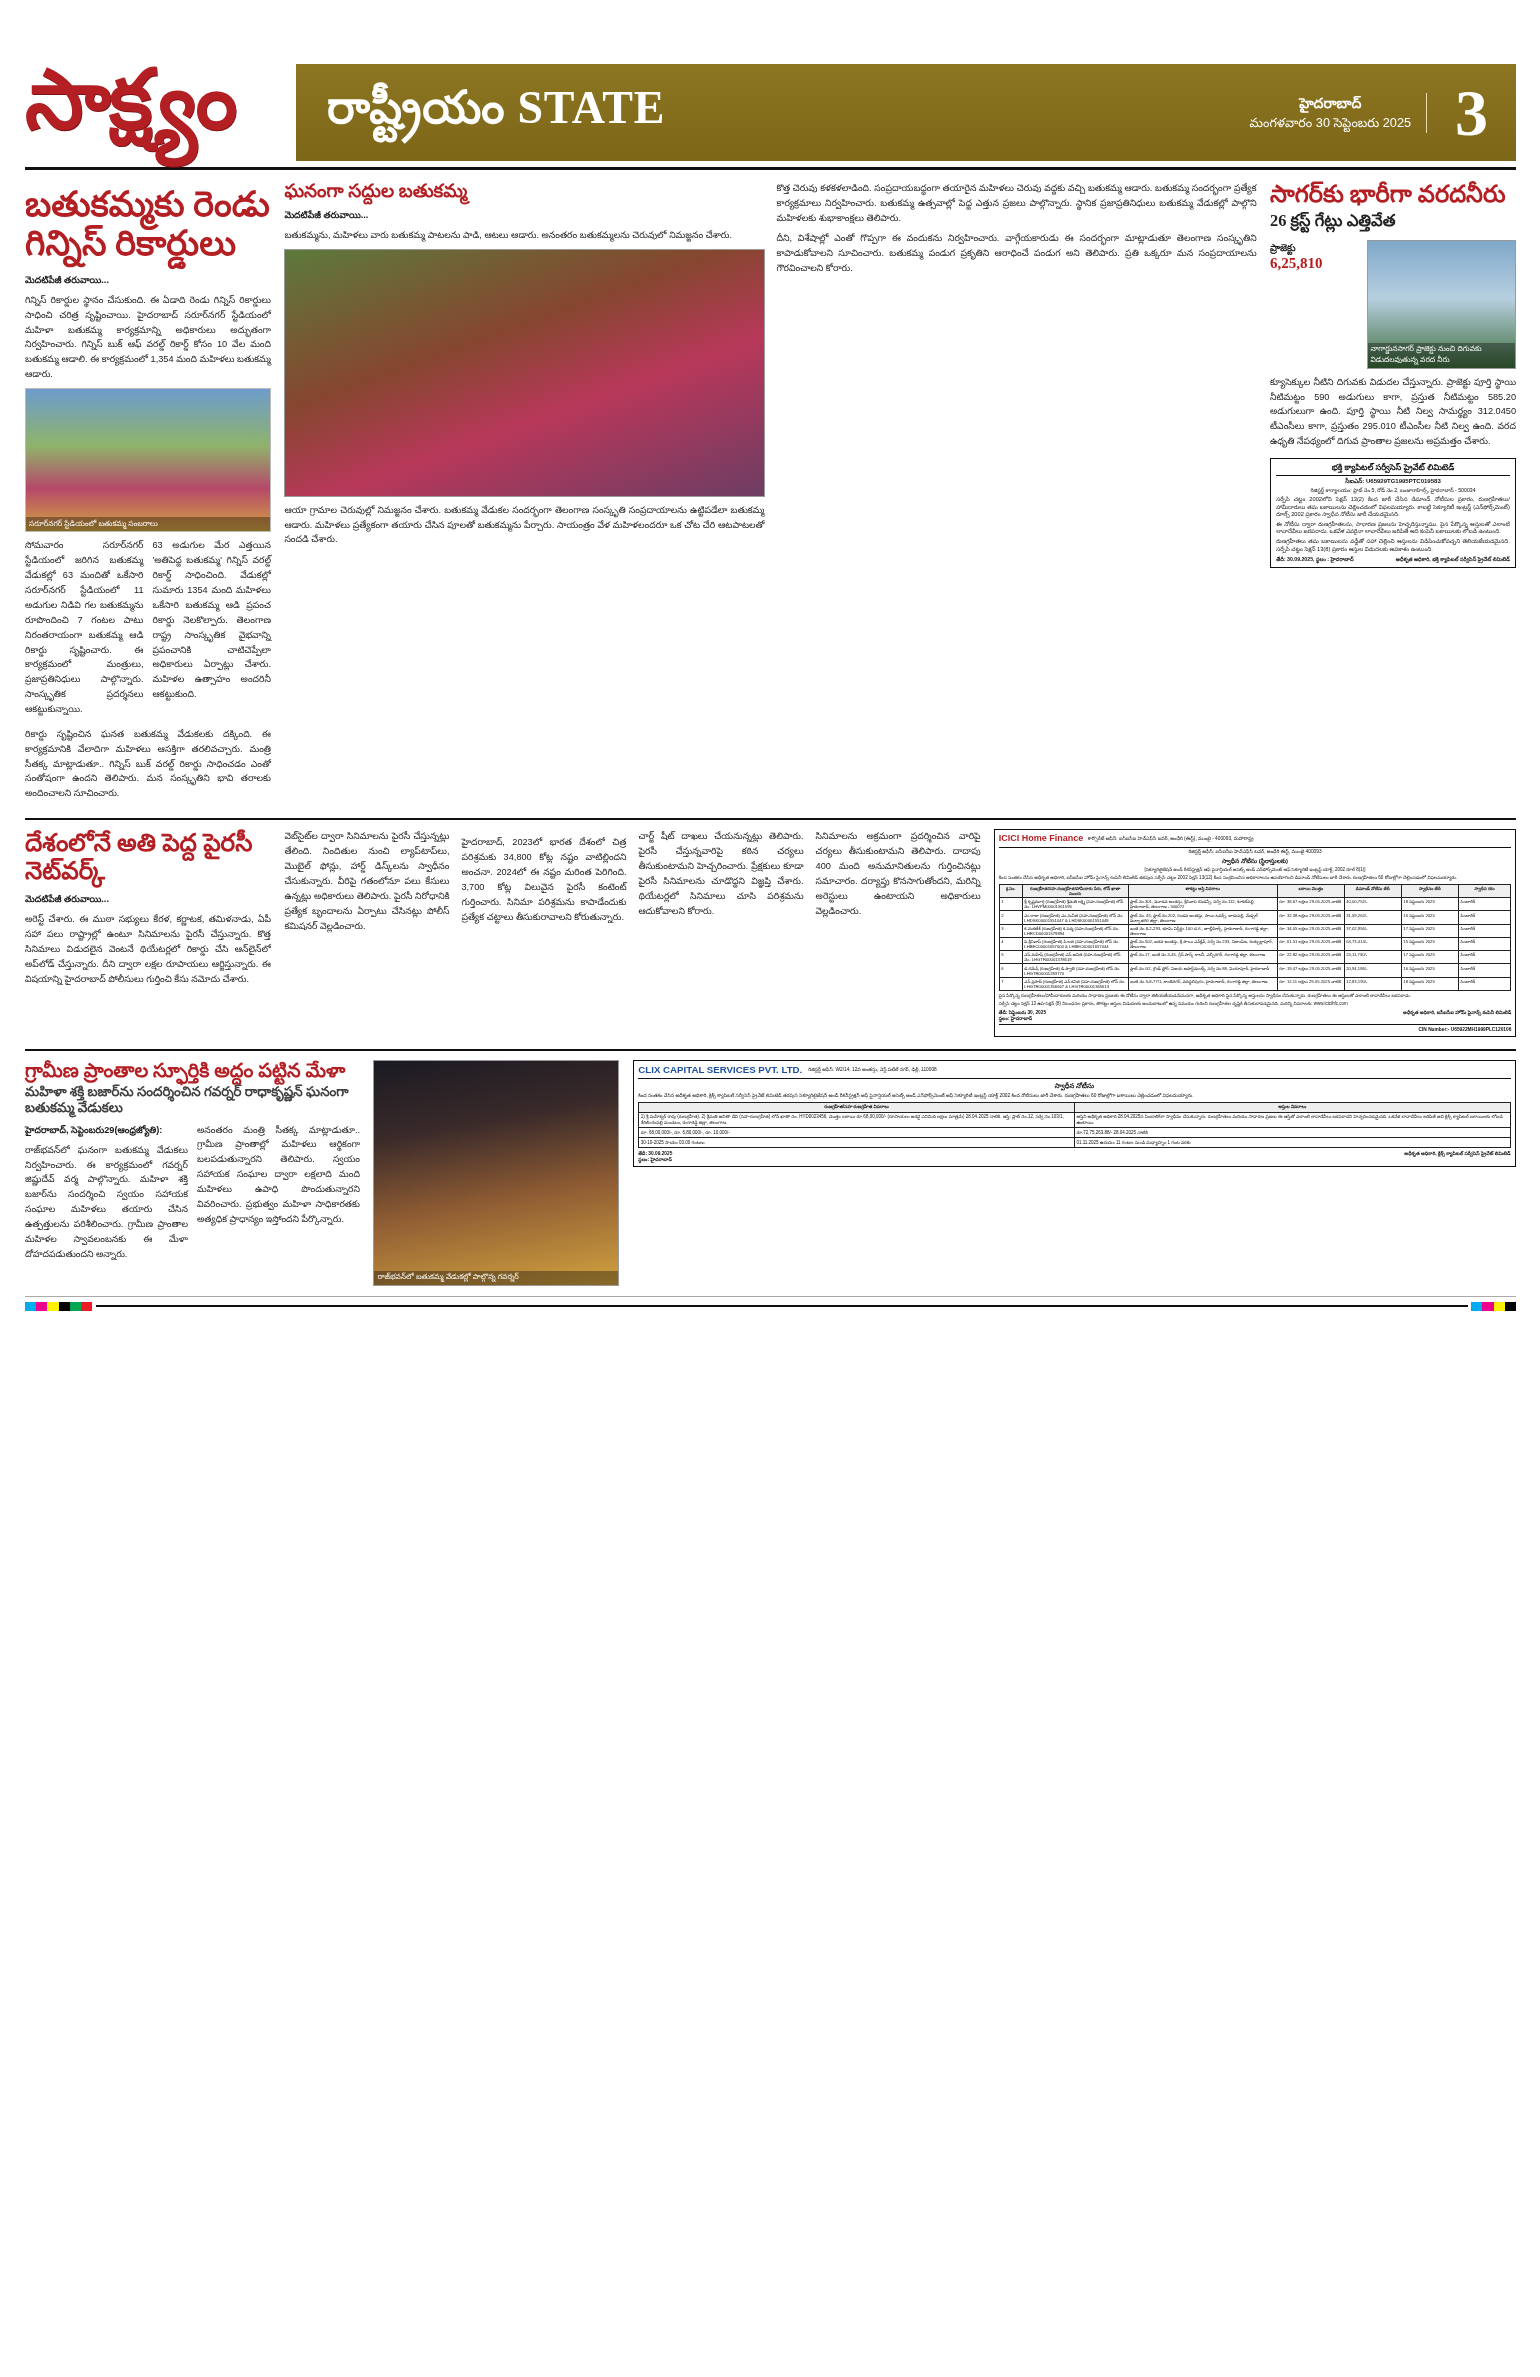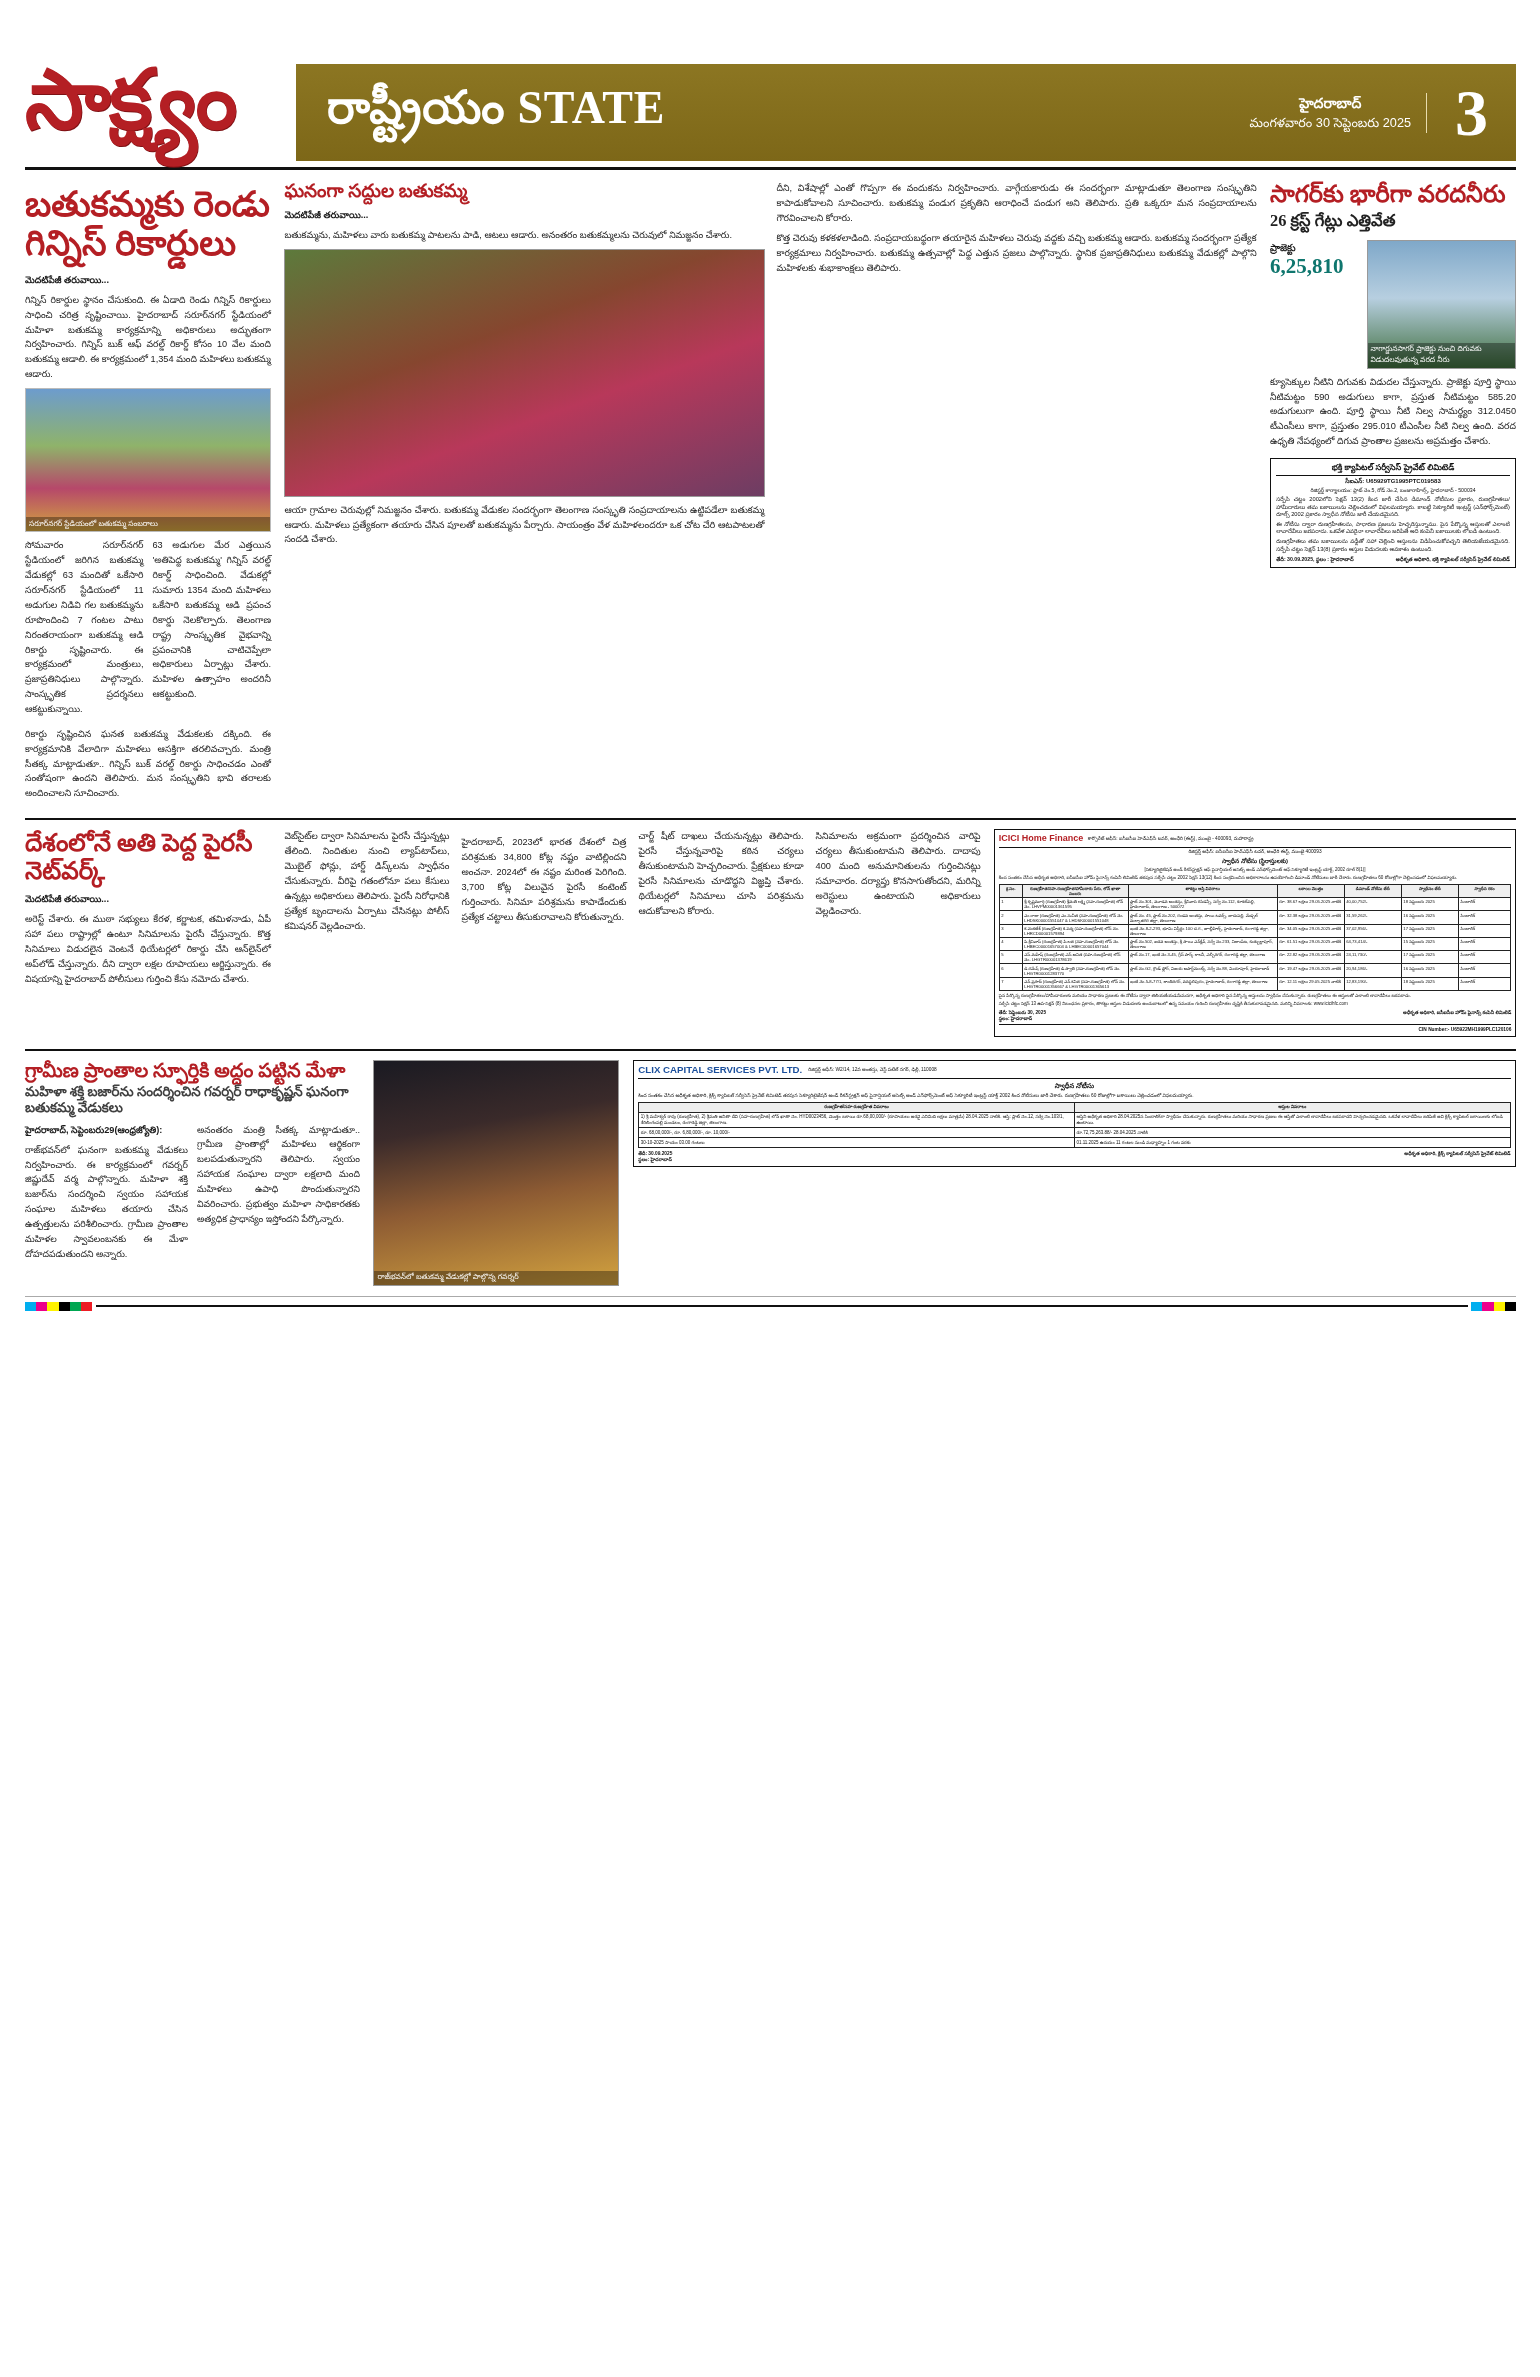--- a/index.html
+++ b/index.html
@@ -313,33 +313,33 @@
           <p class="dateline">మెదటిపేజీ తరువాయి...</p>
           <p>బతుకమ్మను, మహిళలు వారు బతుకమ్మ పాటలను పాడి, ఆటలు ఆడారు. అనంతరం బతుకమ్మలను చెరువులో నిమజ్జనం చేశారు.</p>
         </div>
         <div class="photo photo-main" style="margin-top:6px;"></div>
         <div class="col-text" style="margin-top:6px;">
           <p>ఆయా గ్రామాల చెరువుల్లో నిమజ్జనం చేశారు. బతుకమ్మ వేడుకల సందర్భంగా తెలంగాణ సంస్కృతి సంప్రదాయాలను ఉట్టిపడేలా బతుకమ్మ ఆడారు. మహిళలు ప్రత్యేకంగా తయారు చేసిన పూలతో బతుకమ్మను పేర్చారు. సాయంత్రం వేళ మహిళలందరూ ఒక చోట చేరి ఆటపాటలతో సందడి చేశారు.</p>
         </div>
       </div>
       <div class="colx">
         <div class="col-text">
+          <p>కొత్త చెరువు కళకళలాడింది. సంప్రదాయబద్ధంగా తయారైన మహిళలు చెరువు వద్దకు వచ్చి బతుకమ్మ ఆడారు. బతుకమ్మ సందర్భంగా ప్రత్యేక కార్యక్రమాలు నిర్వహించారు. బతుకమ్మ ఉత్సవాల్లో పెద్ద ఎత్తున ప్రజలు పాల్గొన్నారు. స్థానిక ప్రజాప్రతినిధులు బతుకమ్మ వేడుకల్లో పాల్గొని మహిళలకు శుభాకాంక్షలు తెలిపారు.</p>
           <p>దీని, విశేషాల్లో ఎంతో గొప్పగా ఈ వందుకను నిర్వహించారు. వాగ్గేయకారుడు ఈ సందర్భంగా మాట్లాడుతూ తెలంగాణ సంస్కృతిని కాపాడుకోవాలని సూచించారు. బతుకమ్మ పండుగ ప్రకృతిని ఆరాధించే పండుగ అని తెలిపారు. ప్రతి ఒక్కరూ మన సంప్రదాయాలను గౌరవించాలని కోరారు.</p>
-          <p>కొత్త చెరువు కళకళలాడింది. సంప్రదాయబద్ధంగా తయారైన మహిళలు చెరువు వద్దకు వచ్చి బతుకమ్మ ఆడారు. బతుకమ్మ సందర్భంగా ప్రత్యేక కార్యక్రమాలు నిర్వహించారు. బతుకమ్మ ఉత్సవాల్లో పెద్ద ఎత్తున ప్రజలు పాల్గొన్నారు. స్థానిక ప్రజాప్రతినిధులు బతుకమ్మ వేడుకల్లో పాల్గొని మహిళలకు శుభాకాంక్షలు తెలిపారు.</p>
         </div>
       </div>
     </div>
 
     <div class="right-block">
       <div class="hl right-head">సాగర్‌కు భారీగా వరదనీరు</div>
       <div class="right-sub">26 క్రస్ట్ గేట్లు ఎత్తివేత</div>
       <div style="display:flex;gap:7.5px;align-items:flex-start;">
         <div style="flex:0 0 89px;">
           <div class="col-text bold" style="font-size:9.7px;">ప్రాజెక్టు</div>
-          <div class="hl" style="font-size:21px;color:#0f766e;">6,25,810</div>
+          <div class="hl" style="font-size:15px;color:#b91c1c;">6,25,810</div>
         </div>
         <div class="photo photo-dam" style="flex:1 1 auto;margin:0;">
           <div class="cap">నాగార్జునసాగర్ ప్రాజెక్టు నుంచి దిగువకు విడుదలవుతున్న వరద నీరు</div>
         </div>
       </div>
       <div class="col-text" style="margin-top:6px;">
         <p>క్యూసెక్కుల నీటిని దిగువకు విడుదల చేస్తున్నారు. ప్రాజెక్టు పూర్తి స్థాయి నీటిమట్టం 590 అడుగులు కాగా, ప్రస్తుత నీటిమట్టం 585.20 అడుగులుగా ఉంది. పూర్తి స్థాయి నీటి నిల్వ సామర్థ్యం 312.0450 టీఎంసీలు కాగా, ప్రస్తుతం 295.010 టీఎంసీల నీటి నిల్వ ఉంది. వరద ఉధృతి నేపథ్యంలో దిగువ ప్రాంతాల ప్రజలను అప్రమత్తం చేశారు.</p>
       </div>
 
       <div class="adbox" style="margin-top:9px;">

